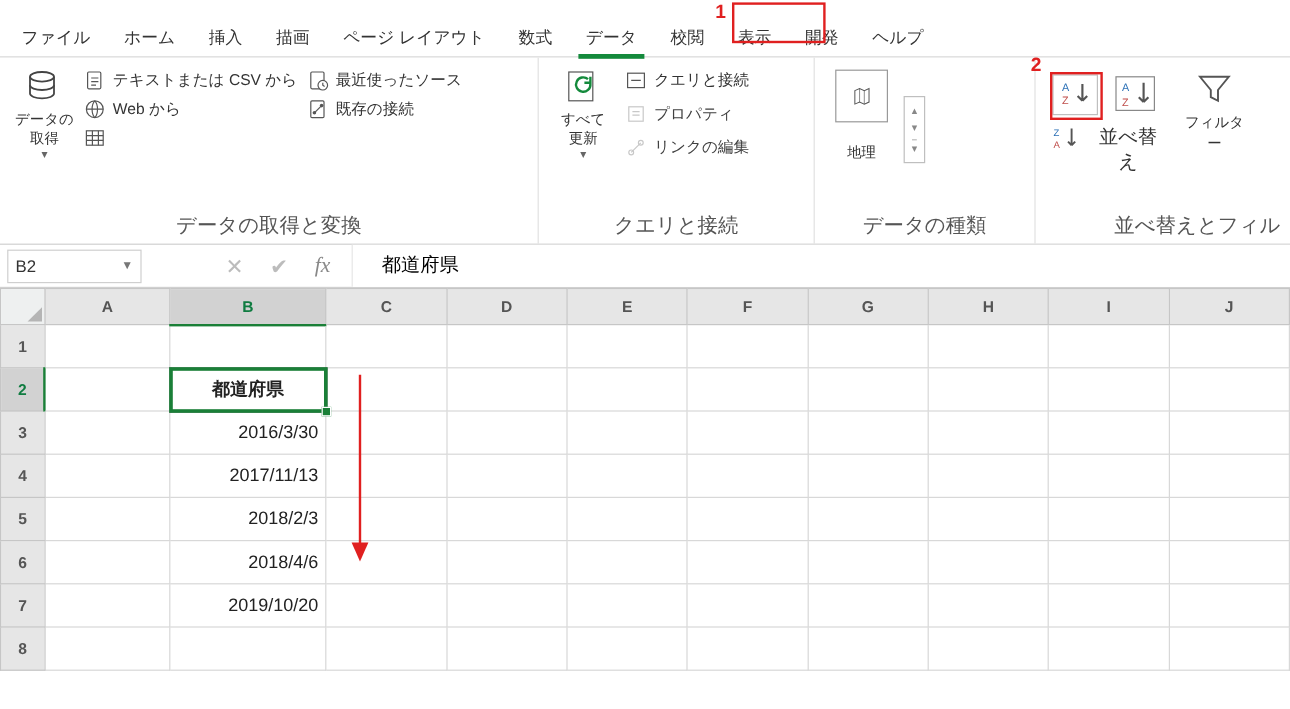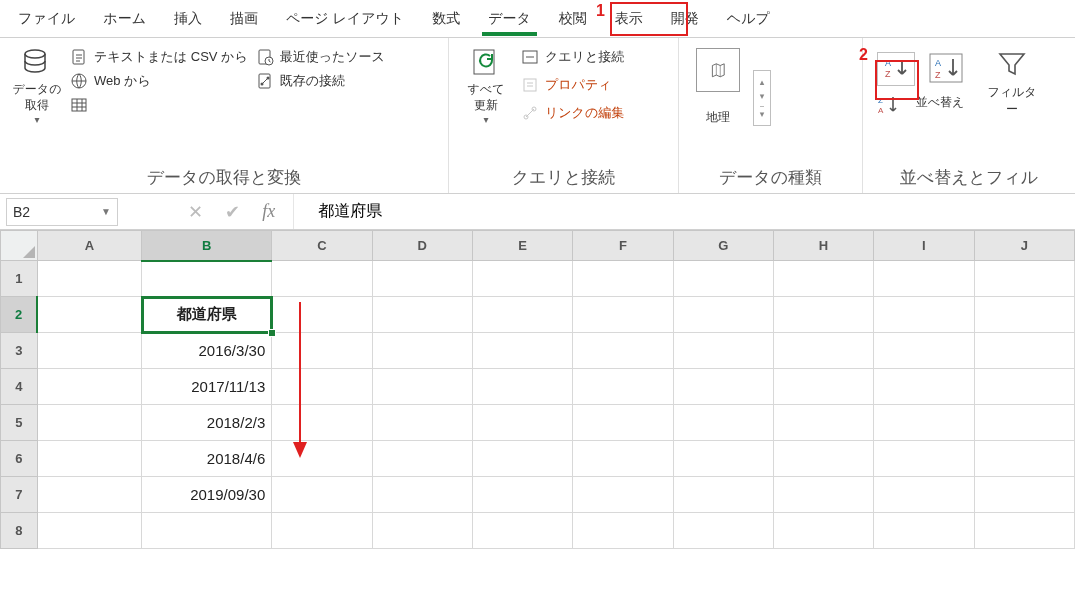--- a/index.html
+++ b/index.html
@@ -10,22 +10,22 @@
     width: 1075px;
     height: 591px;
     overflow: hidden;
     position: relative;
     color: #333;
   }
 
   
   .tabbar {
     display: flex;
-    align-items: center;
-    height: 38px;
+    align-items: flex-end;
+    height: 48px;
     padding: 0 4px;
     border-bottom: 1px solid #d0d0d0;
   }
   .tab {
     padding: 6px 14px 6px;
     font-size: 14px;
     cursor: pointer;
     position: relative;
   }
   .tab.active { font-weight: 400; }
@@ -105,21 +105,21 @@
     width: 18px; height: 18px;
     display: inline-flex;
     align-items: center; justify-content: center;
     flex-shrink: 0;
   }
   .bigico { width: 32px; height: 32px; }
 
   
   .g2 .bigbtn { width: 58px; display:flex; flex-direction:column; align-items:center; text-align:center; font-size:12px; padding:4px 2px; cursor:pointer; line-height:1.3;}
   .g2 .col2 { display:flex; flex-direction:column; gap:10px; padding:6px 6px; }
-  .disabled { color:#c2410c; }
+  .disabled { color:#404040; }
   .disabled svg * { stroke:#c8c8c8 !important; fill:none; }
 
   
   .g3 .row { display:flex; gap:8px; align-items:flex-end; padding:6px 4px;}
   .squarebtn {
     display:flex; flex-direction:column; align-items:center;
     font-size:12px; cursor:pointer; width:54px; text-align:center;
   }
   .square-outline {
     width:44px; height:44px; border:1px solid #999; display:flex;
@@ -133,21 +133,21 @@
   }
 
   
   .g4 .col { display:flex; flex-direction:column; gap:4px; padding:4px 4px; align-items:center;}
   .g4 .toprow { display:flex; gap:12px; }
   .sortbtn {
     width:38px; height:34px; border:1px solid #bfbfbf;
     display:flex; align-items:center; justify-content:center;
     cursor:pointer; font-size:11px;
   }
-  .g4 .lbl { font-size:12px; text-align:center; width:54px;}
+  .g4 .lbl { font-size:16px; text-align:center; width:54px;}
   .g4 .ztoa-small {
     width:26px; height:24px;
     display:flex; align-items:center; justify-content:center;
     cursor:pointer; font-size:11px;
   }
 
   .bigbtn .cap { margin-top: 4px; }
 
   
   .formulabar {
@@ -439,21 +439,21 @@
 
       <div class="squarebtn">
         <span class="ico bigico">
           <svg viewBox="0 0 32 32" width="32" height="32">
               <path d="M4 6h24l-9 11v9l-6-3v-6L4 6z" fill="none" stroke="#555" stroke-width="1.6"></path>
             </svg>
         </span>
         <span style="margin-top:4px;">フィルター</span>
       </div>
     </div>
-    <div class="group-label" style="text-align:center; padding-right:0;">並べ替えとフィル</div>
+    <div class="group-label" style="text-align:right; padding-right:0;">並べ替えとフィル</div>
   </div>
 </div>
 
 <div class="anno-box" style="left:875px; top:60px; width:44px; height:40px;"></div>
 <div class="anno-num" style="left:859px; top:46px;">2</div>
 
 <div class="formulabar">
   <div class="namebox">
     <span>B2</span>
     <span class="dd">▼</span>
@@ -556,21 +556,21 @@
           <td class="cell"></td>
           <td class="cell"></td>
           <td class="cell"></td>
           <td class="cell"></td>
           <td class="cell"></td>
           <td class="cell"></td>
         </tr>
         <tr>
           <th class="rowhdr">7</th>
           <td class="cell"></td>
-          <td class="cell">2019/09/30</td>
+          <td class="cell">2019/10/20</td>
           <td class="cell"></td>
           <td class="cell"></td>
           <td class="cell"></td>
           <td class="cell"></td>
           <td class="cell"></td>
           <td class="cell"></td>
           <td class="cell"></td>
           <td class="cell"></td>
         </tr>
         <tr>

